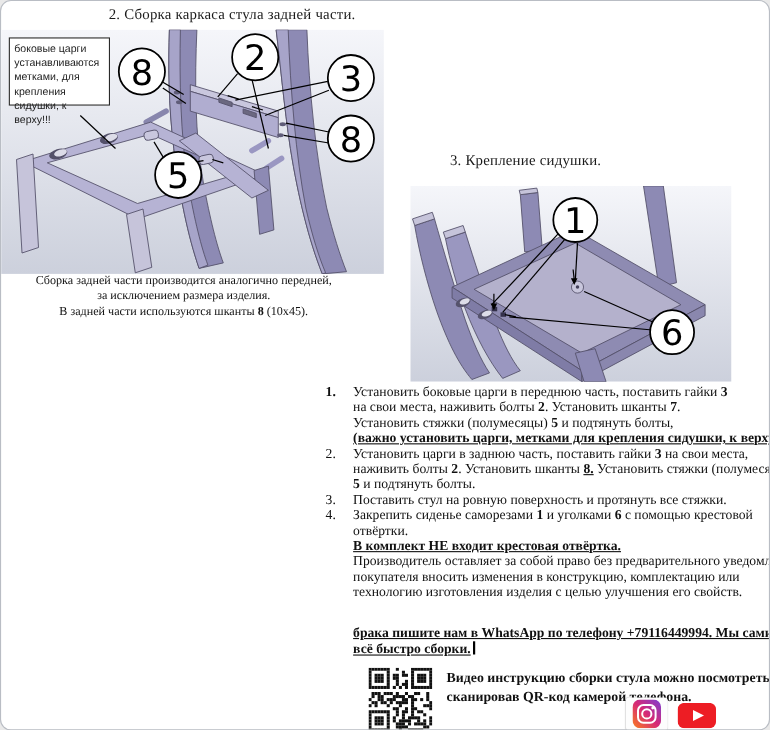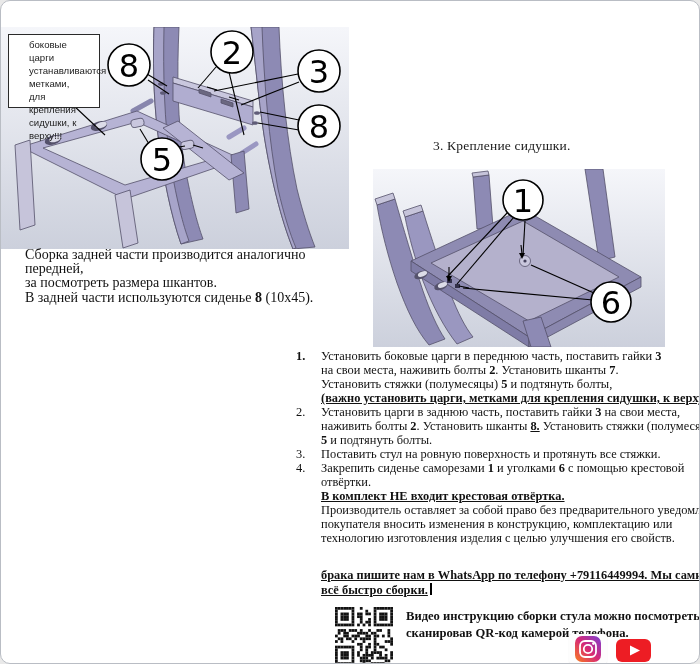--- a/index.html
+++ b/index.html
@@ -5,43 +5,43 @@
   * { margin:0; padding:0; box-sizing:border-box; }
   body { background:#e9e9e9; font-family:"Liberation Serif", serif; }
   .page {
     position:relative; width:700px; height:664px; margin:0 auto;
     background:#ffffff; border:1px solid #b9bdc4; border-radius:10px;
     overflow:hidden; color:#111;
   }
   
   .sec-title { position:absolute; font-size:13.5px; color:#1a1a1a; letter-spacing:.2px; }
   #title-rear { left:60px; top:4px; width:300px; text-align:center; }
-  #title-seat { left:408px; top:137px;margin-left:24px; }
+  #title-seat { left:408px; top:137px; }
 
   
   .note-box {
-    position:absolute; left:7px; top:33px; width:92px; height:74px;
-    background:#fff; border:1.3px solid #2a2a2a; padding:3px 20px;
+    position:absolute; left:7px; top:33px; width:92px; height:62px;
+    background:#fff; border:1.3px solid #2a2a2a; padding:3px 4px;
     font-family:"Liberation Sans", sans-serif; font-size:9.6px; line-height:13px; color:#222;
     z-index:3;
   }
 
   
   .diagram { position:absolute; }
   #diagram-rear { left:0; top:26px; }
   #diagram-seat { left:372px; top:168px; }
   .callout-circle { fill:#fff; stroke:#000; stroke-width:1.6; }
   .callout-num { font-family:"DejaVu Sans", sans-serif; font-size:32px; fill:#000; text-anchor:middle; }
   .leader { stroke:#000; stroke-width:1.1; fill:none; }
   .part { stroke:#54516a; stroke-width:.8; }
 
   
   .caption {
-    position:absolute; left:0; top:247px; width:332px; text-align:left;
-    font-size:14px; line-height:14.2px; color:#111;padding-left:24px;
+    position:absolute; left:0; top:247px; width:332px; text-align:center;
+    font-size:11px; line-height:14.2px; color:#111;
   }
 
   
   .instructions { position:absolute; left:295px; top:348px; width:402px; font-size:12.4px; line-height:14px; }
   .item { display:flex; }
   .item .num { width:25px; flex:0 0 25px; }
   .item .num.bold { font-weight:700; }
   .item .content { white-space:nowrap; }
   .seg-b { font-weight:700; }
   .seg-bu { font-weight:700; text-decoration:underline; }
@@ -57,20 +57,21 @@
   .social { position:absolute; }
   #instagram-card { left:568px; top:633px; width:38px; height:30px; background:#fdfdfd; border-radius:3px;
     display:flex; align-items:center; justify-content:center; box-shadow:0 0 1px rgba(0,0,0,.15); }
   #youtube-icon { left:615px; top:638px; width:35px; height:23px; }
 </style>
 </head>
 <body>
 
 <div class="page">
 
+  <div class="sec-title" id="title-rear">2.  Сборка каркаса стула задней части.</div>
 
   <svg id="diagram-rear" class="diagram" width="348" height="222" viewBox="0 0 348 222">
     <defs>
       <linearGradient id="bgGrad" x1="0" y1="0" x2="0" y2="1">
         <stop offset="0" stop-color="#f5f6fa"></stop>
           <stop offset="1" stop-color="#ccd0dc"></stop>
       </linearGradient>
     </defs>
     <rect x="0" y="0" width="348" height="222" fill="url(#bgGrad)"></rect>
 
@@ -155,21 +156,21 @@
       <text class="callout-num" x="318" y="111">8</text>
     </g>
     <g>
       <circle class="callout-circle" cx="161" cy="132" r="21"></circle>
       <text class="callout-num" x="161" y="144">5</text>
     </g>
   </svg>
 
   <div class="note-box">боковые царги устанавливаются метками, для крепления сидушки, к верху!!!</div>
 
-  <div class="caption"><span>Сборка задней части производится аналогично передней,</span><br><span>за посмотреть размера шкантов.</span><br><span>В задней части используются сиденье </span><span class="seg-b">8</span><span> (10x45).</span></div>
+  <div class="caption"><span>Сборка задней части производится аналогично передней,</span><br><span>за исключением размера изделия.</span><br><span>В задней части используются шканты </span><span class="seg-b">8</span><span> (10x45).</span></div>
 
   <div class="sec-title" id="title-seat">3.  Крепление сидушки.</div>
 
   <svg id="diagram-seat" class="diagram" width="292" height="178" viewBox="0 0 292 178">
     <rect x="0" y="0" width="292" height="178" fill="url(#bgGrad)"></rect>
 
     <g>
       <path class="part" fill="#8d8ab4" d="M4,36 L22,30 C30,58 40,92 50,122 C57,142 64,158 72,170 L56,176 C44,162 34,142 24,114 C15,88 8,60 4,36 Z"></path>
       <path class="part" fill="#9a97c0" d="M32,48 L50,42 C58,68 68,98 78,126 C85,144 92,158 100,168 L84,175 C72,160 60,138 50,112 C42,90 36,68 32,48 Z"></path>
       <polygon class="part" fill="#c6c4da" points="4,36 22,30 20,24 2,30"></polygon>

